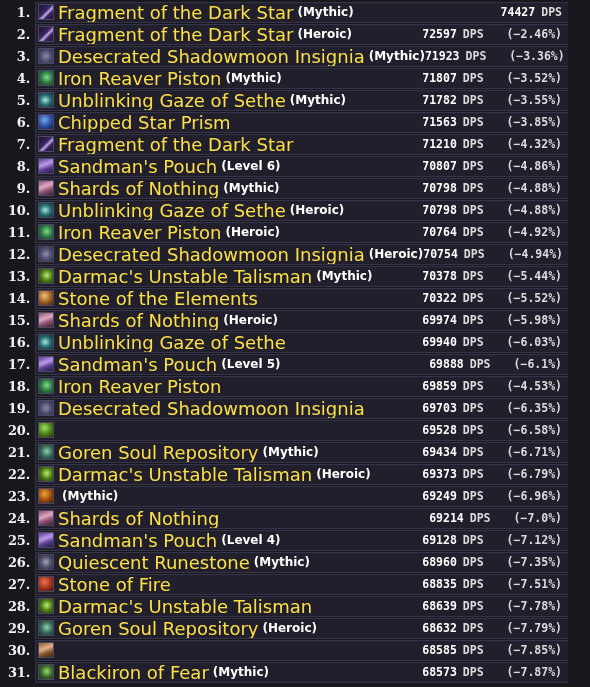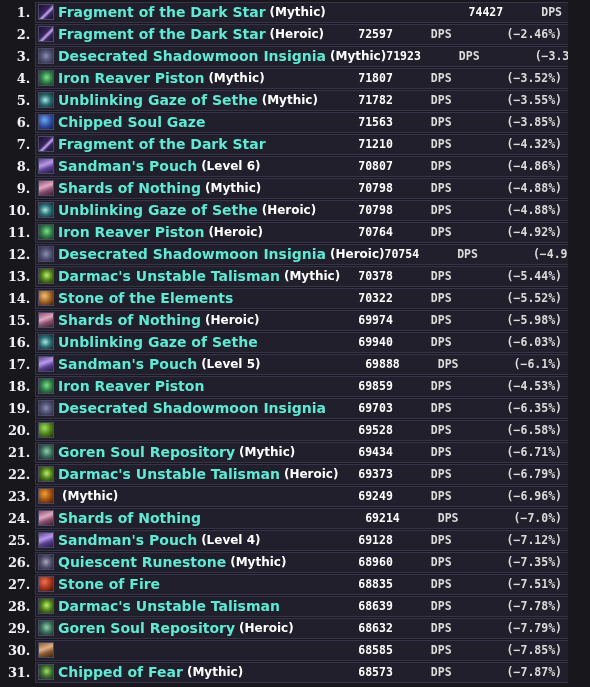--- a/index.html
+++ b/index.html
@@ -63,25 +63,24 @@
     position: relative;
     overflow: hidden;
     background: #0d0d12;
   }
   .item-icon .g {
     position: absolute;
     inset: 0;
   }
 
   .item-name {
-    color: #5eead4;
-    font-size: 14px;
+    color: #fde047;
+    font-size: 18px;
     white-space: nowrap;
     font-family: "DejaVu Sans", sans-serif;
-    font-weight: bold;
   }
 
   .item-suffix {
     color: #ffffff;
     font-size: 12px;
     font-weight: bold;
     white-space: nowrap;
     margin-left: 4px;
     font-family: "DejaVu Sans", sans-serif;
   }
@@ -90,21 +89,20 @@
     flex: 1;
   }
 
   .dps-block {
     display: flex;
     align-items: baseline;
     white-space: nowrap;
     font-family: "DejaVu Sans Mono", monospace;
     font-size: 11.5px;
     color: #e8e8e8;
-    gap: 32px;
   }
   .dps-value { color: #ffffff; font-weight: bold; letter-spacing: 0px; }
   .dps-unit  { color: #dcdcdc; margin-left: 6px; font-weight: bold; text-align: center; }
   .dps-delta { color: #dcdcdc; margin-left: 23px; font-weight: bold; }
 </style>
 </head>
 <body>
 
 <div id="ranking-list">
     <div class="rank-row">
@@ -185,21 +183,21 @@
           <span class="dps-delta">(−3.55%)</span>
         </span>
       </div>
     </div>
     <div class="rank-row">
       <div class="rank-number">6.</div>
       <div class="row-body">
         <span class="item-icon">
           <span class="g" style="background: radial-gradient(circle at 40% 35%, rgb(111, 168, 238) 0%, rgb(43, 74, 160) 55%, rgb(20, 28, 62) 100%);"></span>
         </span>
-        <span class="item-name">Chipped Soul Gaze</span>
+        <span class="item-name">Chipped Star Prism</span>
         <span class="spacer"></span>
         <span class="dps-block">
           <span class="dps-value">71563</span>
           <span class="dps-unit">DPS</span>
           <span class="dps-delta">(−3.85%)</span>
         </span>
       </div>
     </div>
     <div class="rank-row">
       <div class="rank-number">7.</div>
@@ -571,21 +569,21 @@
           <span class="dps-delta">(−7.85%)</span>
         </span>
       </div>
     </div>
     <div class="rank-row">
       <div class="rank-number">31.</div>
       <div class="row-body">
         <span class="item-icon">
           <span class="g" style="background: radial-gradient(circle at 55% 45%, rgb(156, 224, 96) 0%, rgb(58, 106, 48) 50%, rgb(24, 42, 18) 100%);"></span>
         </span>
-        <span class="item-name">Chipped of Fear</span>
+        <span class="item-name">Blackiron of Fear</span>
         <span class="item-suffix">(Mythic)</span>
         <span class="spacer"></span>
         <span class="dps-block">
           <span class="dps-value">68573</span>
           <span class="dps-unit">DPS</span>
           <span class="dps-delta">(−7.87%)</span>
         </span>
       </div>
     </div>
   </div>

